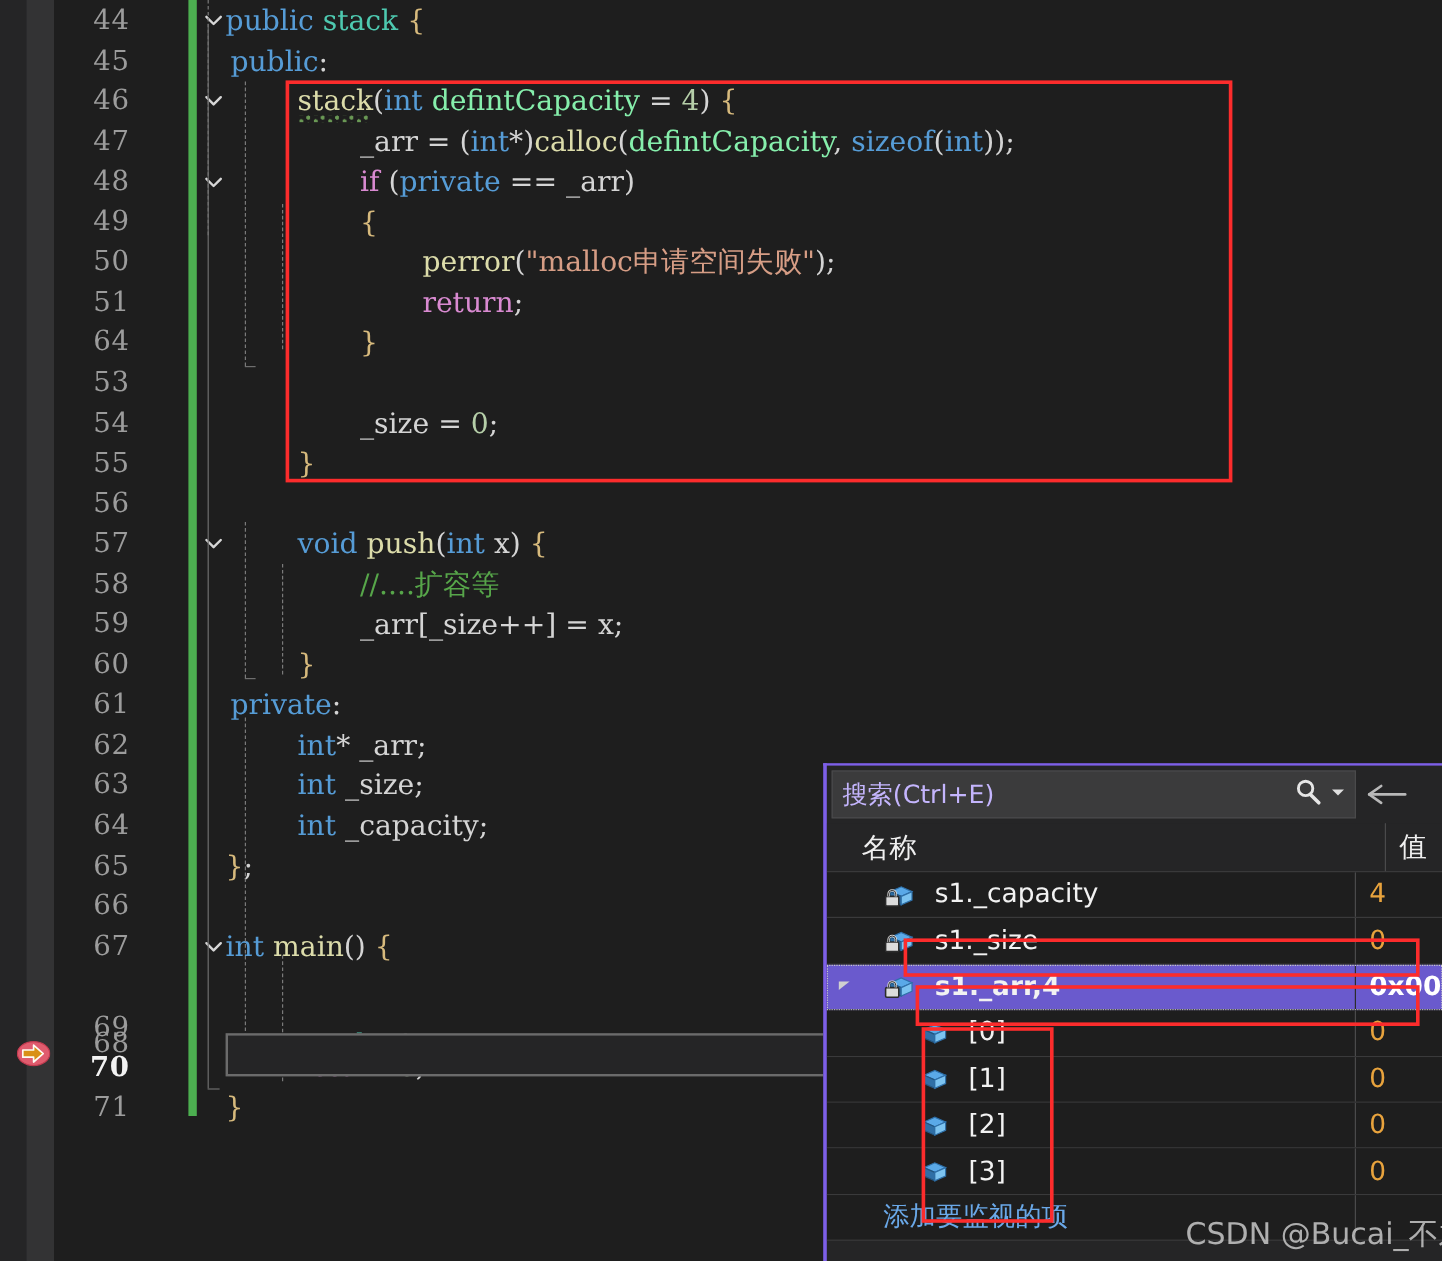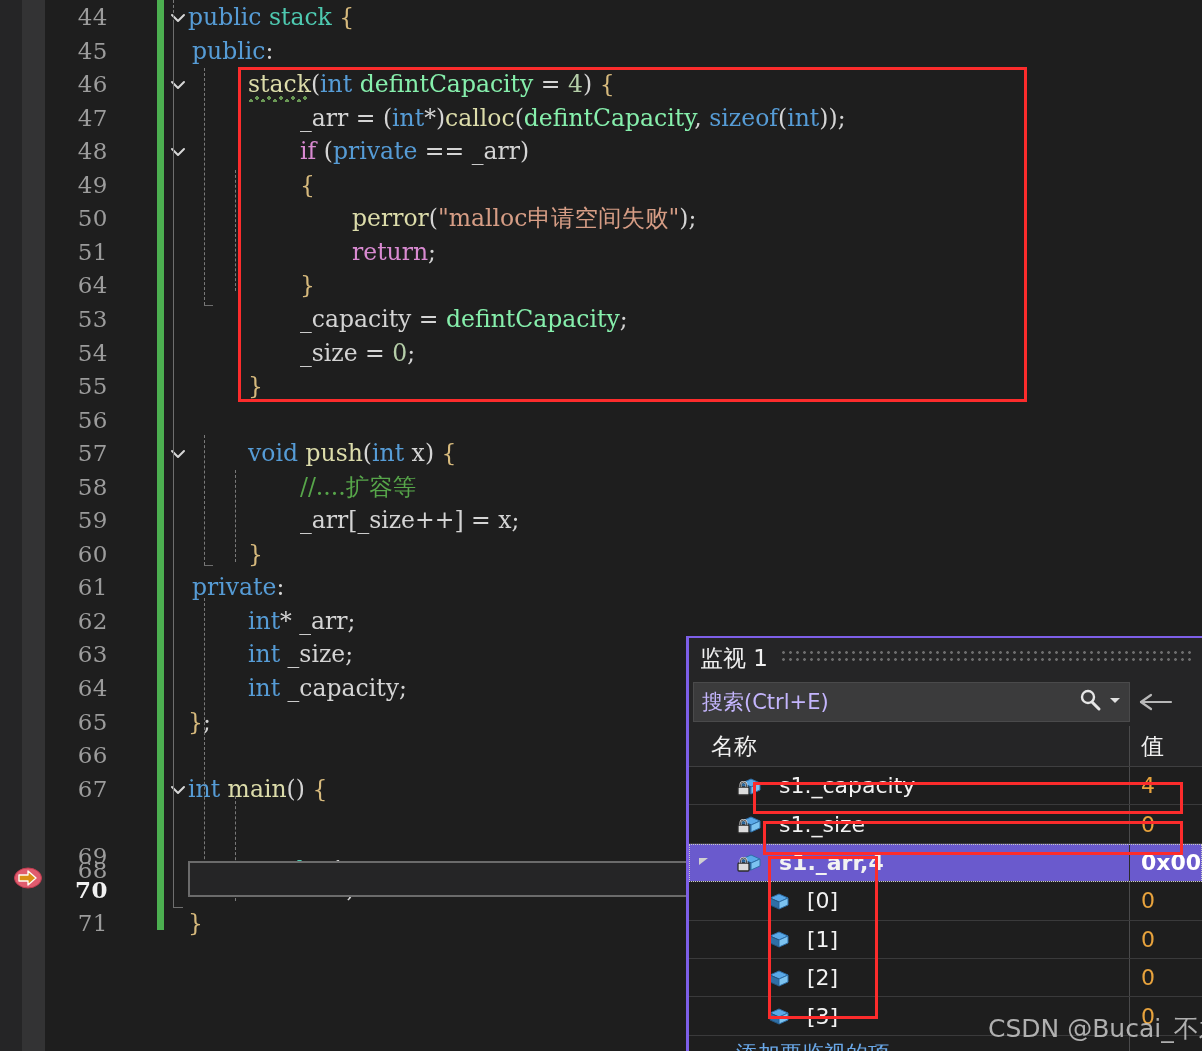--- a/index.html
+++ b/index.html
@@ -175,21 +175,21 @@
   .thead {
     position: relative; height: 40px;
     border-bottom: 1px solid #3f3f40;
     display: flex; align-items: center;
     background: #252526;
   }
   .th {
     color: #efefef; font-size: 23px;
     font-family: "DejaVu Sans", sans-serif;
   }
-  .th-name { width: 440px; padding-left: 22px; box-sizing: border-box; }
+  .th-name { width: 440px; padding-left: 4px; box-sizing: border-box; margin-left: 25px; }
   .th-val  { flex: 1; padding-left: 11px; box-sizing: border-box;
              border-left: 1px solid #4a4a4b; height: 40px; line-height: 40px; }
 
   .trow {
     position: relative; height: 37.4px;
     display: flex; align-items: center;
     border-bottom: 1px solid #3a3a3b;
     background: #1e1e1e;
   }
   .trow.sel { background: #6a5acd; font-weight: bold; }
@@ -265,21 +265,21 @@
               <path d="M4 4 L10 10 L16 4" fill="none" stroke="#d6d6d6" stroke-width="2" stroke-linecap="round" stroke-linejoin="round"></path>
             </svg></span><span class="code" style="left: 248px;"><span class="fn">stack</span><span class="pun">(</span><span class="kw">int</span><span class="pun"> </span><span class="dim">defintCapacity</span><span class="pun"> </span><span class="pun">=</span><span class="pun"> </span><span class="num">4</span><span class="pun">)</span><span class="pun"> </span><span class="brc">{</span></span></div>
         <div class="row" style="position: absolute; top: 101.65px; left: 0px; right: 0px;"><span class="lineno">47</span><span class="code" style="left: 300px;"><span class="var">_arr</span><span class="pun"> </span><span class="pun">=</span><span class="pun"> </span><span class="pun">(</span><span class="kw">int</span><span class="pun">*</span><span class="pun">)</span><span class="fn">calloc</span><span class="pun">(</span><span class="dim">defintCapacity</span><span class="pun">,</span><span class="pun"> </span><span class="kw">sizeof</span><span class="pun">(</span><span class="kw">int</span><span class="pun">)</span><span class="pun">)</span><span class="pun">;</span></span></div>
         <div class="row" style="position: absolute; top: 135.2px; left: 0px; right: 0px;"><span class="lineno">48</span><span class="fold" style="left: 168px;"><svg width="20" height="14" viewBox="0 0 20 14" style="vertical-align:middle">
               <path d="M4 4 L10 10 L16 4" fill="none" stroke="#d6d6d6" stroke-width="2" stroke-linecap="round" stroke-linejoin="round"></path>
             </svg></span><span class="code" style="left: 300px;"><span class="ctl">if</span><span class="pun"> </span><span class="pun">(</span><span class="kw">private</span><span class="pun"> </span><span class="pun">=</span><span class="pun">=</span><span class="pun"> </span><span class="var">_arr</span><span class="pun">)</span></span></div>
         <div class="row" style="position: absolute; top: 168.75px; left: 0px; right: 0px;"><span class="lineno">49</span><span class="code" style="left: 300px;"><span class="brc">{</span></span></div>
         <div class="row" style="position: absolute; top: 202.3px; left: 0px; right: 0px;"><span class="lineno">50</span><span class="code" style="left: 352px;"><span class="fn">perror</span><span class="pun">(</span><span class="str">"malloc申请空间失败"</span><span class="pun">)</span><span class="pun">;</span></span></div>
         <div class="row" style="position: absolute; top: 235.85px; left: 0px; right: 0px;"><span class="lineno">51</span><span class="code" style="left: 352px;"><span class="ctl">return</span><span class="pun">;</span></span></div>
         <div class="row" style="position: absolute; top: 269.4px; left: 0px; right: 0px;"><span class="lineno">64</span><span class="code" style="left: 300px;"><span class="brc">}</span></span></div>
-        <div class="row" style="position: absolute; top: 302.95px; left: 0px; right: 0px;"><span class="lineno">53</span><span class="code" style="left: 300px;"><span class="var">_capacity</span><span class="pun"> </span><span class="pun">=</span><span class="pun"> </span><span class="dim">defintCapacity</span><span class="pun">;</span></span></div>
+        <div class="row" style="position: absolute; top: 302.95px; left: 0px; right: 0px;"><span class="lineno">53</span></div>
         <div class="row" style="position: absolute; top: 336.5px; left: 0px; right: 0px;"><span class="lineno">54</span><span class="code" style="left: 300px;"><span class="var">_size</span><span class="pun"> </span><span class="pun">=</span><span class="pun"> </span><span class="num">0</span><span class="pun">;</span></span></div>
         <div class="row" style="position: absolute; top: 370.05px; left: 0px; right: 0px;"><span class="lineno">55</span><span class="code" style="left: 248px;"><span class="brc">}</span></span></div>
         <div class="row" style="position: absolute; top: 403.6px; left: 0px; right: 0px;"><span class="lineno">56</span></div>
         <div class="row" style="position: absolute; top: 437.15px; left: 0px; right: 0px;"><span class="lineno">57</span><span class="fold" style="left: 168px;"><svg width="20" height="14" viewBox="0 0 20 14" style="vertical-align:middle">
               <path d="M4 4 L10 10 L16 4" fill="none" stroke="#d6d6d6" stroke-width="2" stroke-linecap="round" stroke-linejoin="round"></path>
             </svg></span><span class="code" style="left: 248px;"><span class="kw">void</span><span class="pun"> </span><span class="fn">push</span><span class="pun">(</span><span class="kw">int</span><span class="pun"> </span><span class="var">x</span><span class="pun">)</span><span class="pun"> </span><span class="brc">{</span></span></div>
         <div class="row" style="position: absolute; top: 470.7px; left: 0px; right: 0px;"><span class="lineno">58</span><span class="code" style="left: 300px;"><span class="cmt">//....扩容等</span></span></div>
         <div class="row" style="position: absolute; top: 504.25px; left: 0px; right: 0px;"><span class="lineno">59</span><span class="code" style="left: 300px;"><span class="var">_arr</span><span class="pun">[</span><span class="var">_size</span><span class="pun">+</span><span class="pun">+</span><span class="pun">]</span><span class="pun"> </span><span class="pun">=</span><span class="pun"> </span><span class="var">x</span><span class="pun">;</span></span></div>
         <div class="row" style="position: absolute; top: 537.8px; left: 0px; right: 0px;"><span class="lineno">60</span><span class="code" style="left: 248px;"><span class="brc">}</span></span></div>
         <div class="row" style="position: absolute; top: 571.35px; left: 0px; right: 0px;"><span class="lineno">61</span><span class="code" style="left: 192px;"><span class="kw">private</span><span class="pun">:</span></span></div>
@@ -313,24 +313,20 @@
 
     <div class="curline-box" style="left:188px;top:861px;width:512px;height:36px;"></div>
 
     <div class="squiggle" style="left:248px;top:96px;width:60px;"></div>
 
     <div class="redbox" style="left:238px;top:67px;width:789px;height:335px;"></div>
   </div>
 
   <div class="watch">
 
-    <div class="watch-title-bar">
-      <span class="watch-title">监视 1</span>
-      <span class="drag-dots"></span>
-    </div>
 
     <div class="watch-search-row">
       <div class="search-box">
         <span class="search-ph">搜索(Ctrl+E)</span>
         <span class="search-icons">
           <span>
             <svg width="26" height="26" viewBox="0 0 26 26">
               <circle cx="11" cy="10" r="6" fill="none" stroke="#e6e6e6" stroke-width="2.4"></circle>
               <line x1="15" y1="15" x2="22" y2="22" stroke="#e6e6e6" stroke-width="3" stroke-linecap="round"></line>
             </svg>

